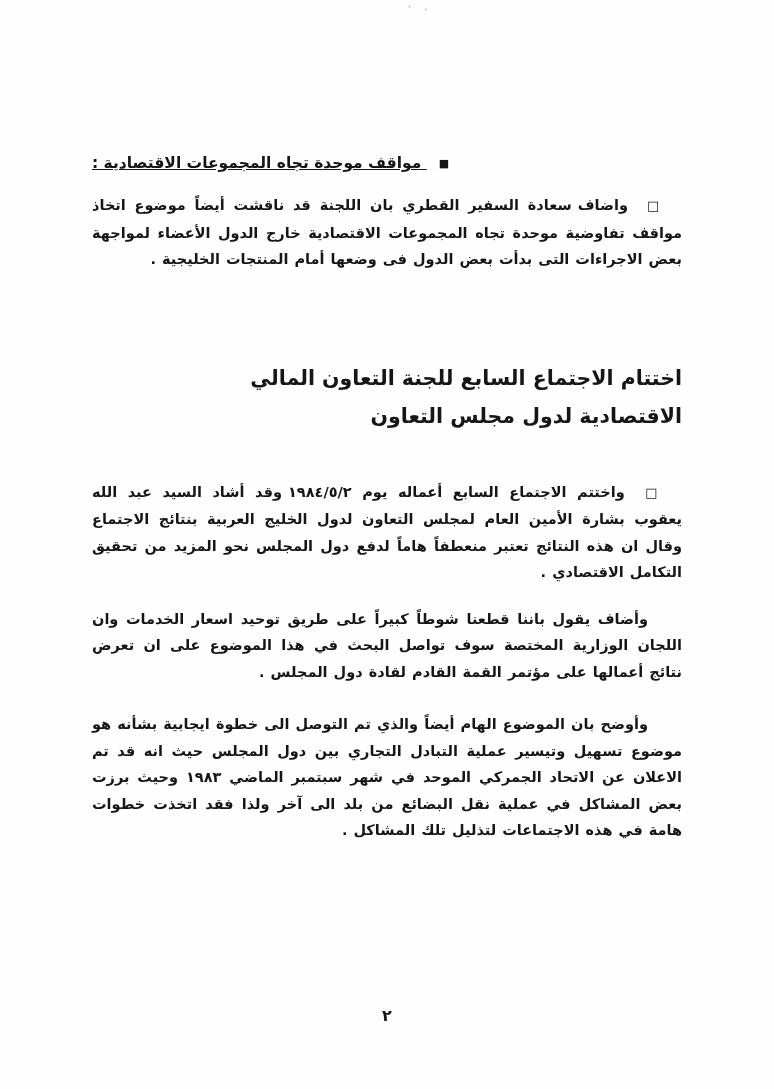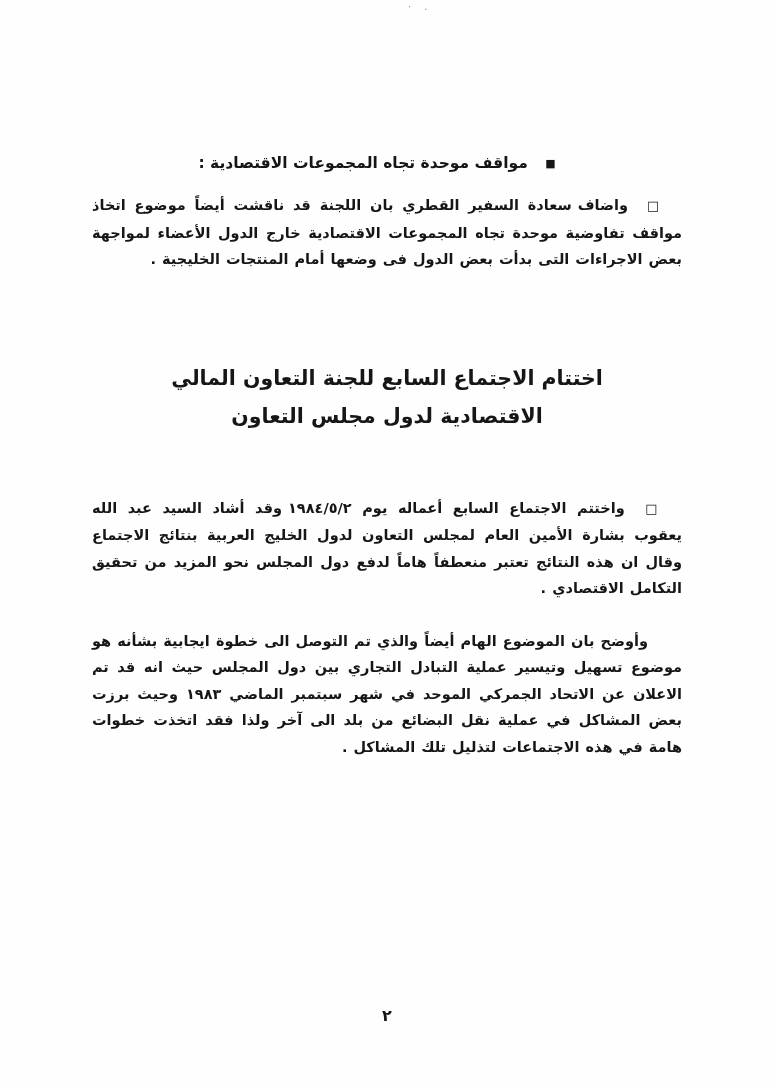--- a/index.html
+++ b/index.html
@@ -27,21 +27,22 @@
     top: 154px; right: 92px;
     width: 590px;
     direction: rtl;
     text-align: justify;
   }
   .section-heading {
     font-size: 15.5px;
     font-weight: 700;
     padding-right: 20px;
     margin: 0 0 20px 0;
-    text-align: center;
+    text-align: left;
+    text-decoration: underline;
   }
   .bullet {
     display: inline-block;
     font-size: 11px;
     margin-left: 12px;
     transform: translateY(-1px);
   }
   .para {
     font-size: 14.5px;
     font-weight: 700;
@@ -50,22 +51,22 @@
     word-spacing: 1px;
   }
   .para.marked { text-indent: 20px; }
   .marker {
     font-size: 13px;
     margin-left: 10px;
     font-weight: 400;
   }
   .para.indent { text-indent: 34px; }
   .main-heading {
-    margin: 86px 0 60px 0;
-    text-align: center;
+    margin: 86px 0 44px 0;
+    text-align: right;
     font-size: 20.5px;
     line-height: 38px;
     font-weight: 700;
   }
   .title-line { display: block; }
   .gap-top { margin-top: 26px; }
   .page-number {
     position: absolute;
     top: 1006px; left: 0;
     width: 100%;
@@ -97,20 +98,21 @@
     <h1 class="main-heading">
       <span class="title-line">اختتام الاجتماع السابع للجنة التعاون المالي</span>
       <span class="title-line">الاقتصادية لدول مجلس التعاون</span>
     </h1>
 
     <p class="para marked">
       <span class="marker">□</span>
       <span class="para-text">واختتم الاجتماع السابع أعماله يوم ١٩٨٤/٥/٢ وقد أشاد السيد عبد الله يعقوب بشارة الأمين العام لمجلس التعاون لدول الخليج العربية بنتائج الاجتماع وقال ان هذه النتائج تعتبر منعطفاً هاماً لدفع دول المجلس نحو المزيد من تحقيق التكامل الاقتصادي .</span>
     </p>
 
+    <p class="para indent">وأضاف يقول باننا قطعنا شوطاً كبيراً على طريق توحيد اسعار الخدمات وان اللجان الوزارية المختصة سوف تواصل البحث في هذا الموضوع على ان تعرض نتائج أعمالها على مؤتمر القمة القادم لقادة دول المجلس .</p>
 
     <p class="para indent gap-top">وأوضح بان الموضوع الهام أيضاً والذي تم التوصل الى خطوة ايجابية بشأنه هو موضوع تسهيل وتيسير عملية التبادل التجاري بين دول المجلس حيث انه قد تم الاعلان عن الاتحاد الجمركي الموحد في شهر سبتمبر الماضي ١٩٨٣ وحيث برزت بعض المشاكل في عملية نقل البضائع من بلد الى آخر ولذا فقد اتخذت خطوات هامة في هذه الاجتماعات لتذليل تلك المشاكل .</p>
 
   </main>
 
   <footer class="page-number">٢</footer>
 
 </div>
 
 </body></html>

